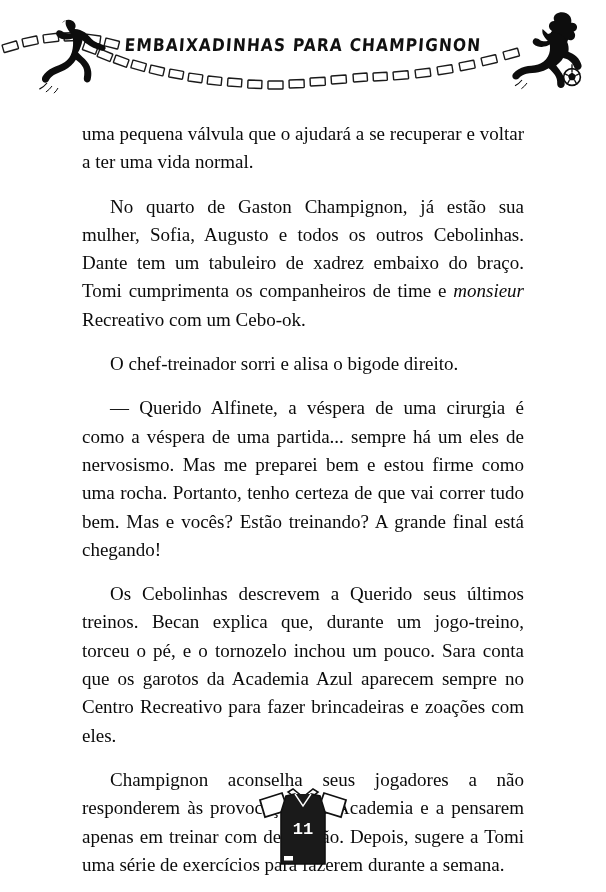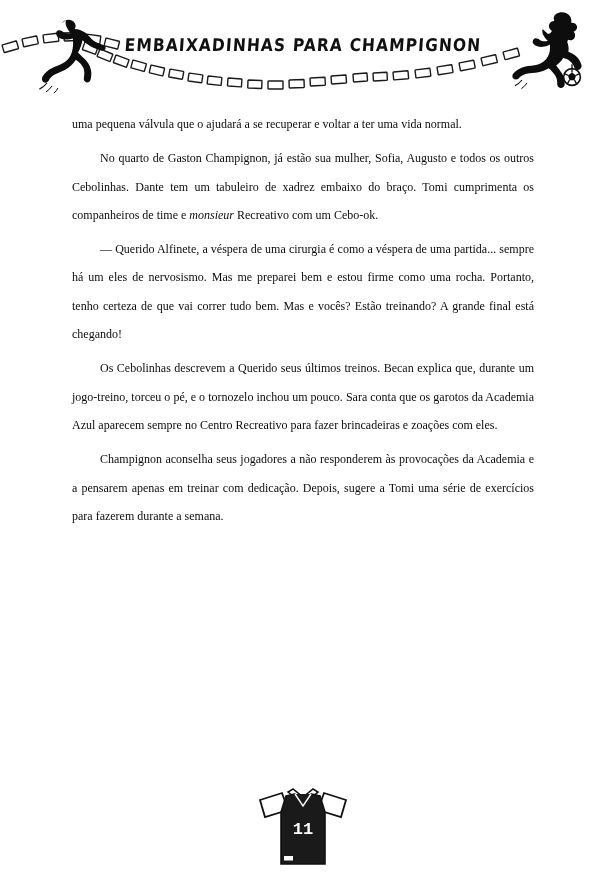--- a/index.html
+++ b/index.html
@@ -48,22 +48,22 @@
   }
 
   
   .page-body {
     position: absolute;
     top: 104px;
     left: 66px;
     width: 474px;
   }
   .para {
-    margin: 6px;
-    font-size: 12px;
+    margin: 16px;
+    font-size: 19px;
     line-height: 28.3px;
     text-align: justify;
     text-justify: inter-word;
     hyphens: manual;
     text-indent: 28px;
     color: #0b0b0b;
   }
   .para.no-indent {
     text-indent: 0;
   }
@@ -258,20 +258,21 @@
   </svg>
 
   <div class="chapter-title">EMBAIXADINHAS PARA CHAMPIGNON</div>
 </div>
 
 <div class="page-body">
   <p class="para no-indent">uma pequena válvula que o ajudará a se recuperar e voltar a ter uma vida normal.</p>
 
   <p class="para"><span>No quarto de Gaston Champignon, já estão sua mulher, Sofia, Augusto e todos os outros Cebolinhas. Dante tem um tabuleiro de xadrez embaixo do braço. Tomi cumprimenta os companheiros de time e </span><em>monsieur</em><span> Recreativo com um Cebo-ok.</span></p>
 
+  <p class="para">O chef-treinador sorri e alisa o bigode direito.</p>
   <p class="para">— Querido Alfinete, a véspera de uma cirurgia é como a véspera de uma partida... sempre há um eles de nervosismo. Mas me preparei bem e estou firme como uma rocha. Portanto, tenho certeza de que vai correr tudo bem. Mas e vocês? Estão treinando? A grande final está chegando!</p>
   <p class="para">Os Cebolinhas descrevem a Querido seus últimos treinos. Becan explica que, durante um jogo-treino, torceu o pé, e o tornozelo inchou um pouco. Sara conta que os garotos da Academia Azul aparecem sempre no Centro Recreativo para fazer brincadeiras e zoações com eles.</p>
   <p class="para">Champignon aconselha seus jogadores a não responderem às provocações da Academia e a pensarem apenas em treinar com dedicação. Depois, sugere a Tomi uma série de exercícios para fazerem durante a semana.</p>
 </div>
 
 <div class="page-footer">
   <div class="jersey-wrap">
     <svg width="96" height="88" viewBox="0 0 96 88" xmlns="http://www.w3.org/2000/svg">
 
       <path d="M5 18 L27 11 L33 28 L10 35 Z" fill="#ffffff" stroke="#111111" stroke-width="1.8"></path>

